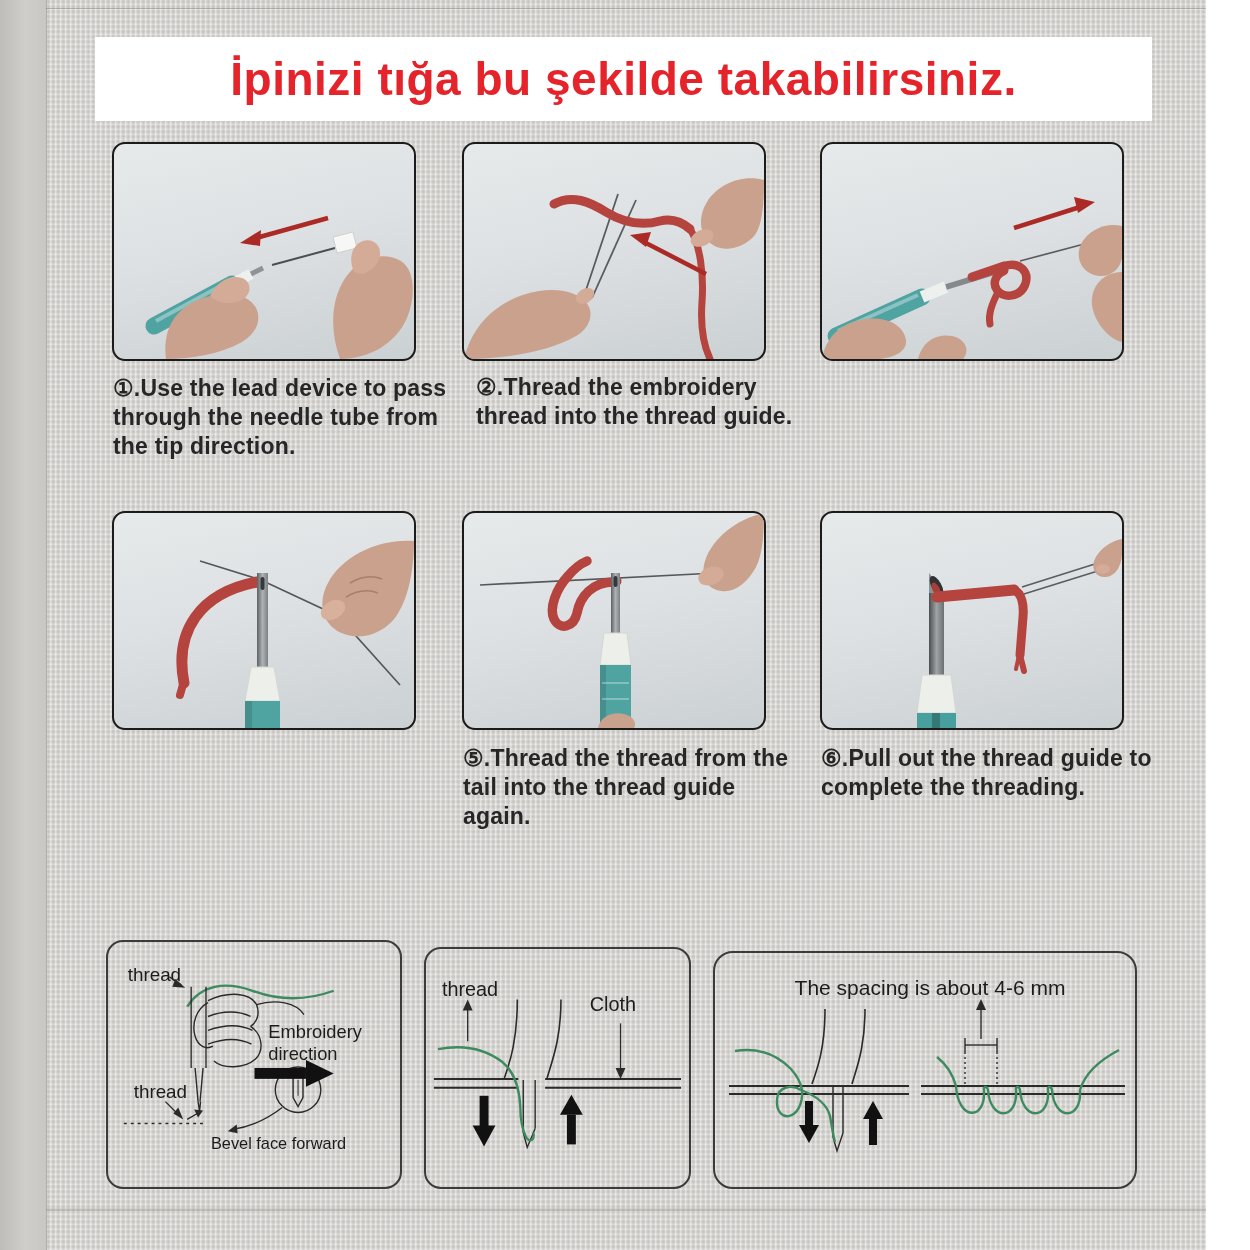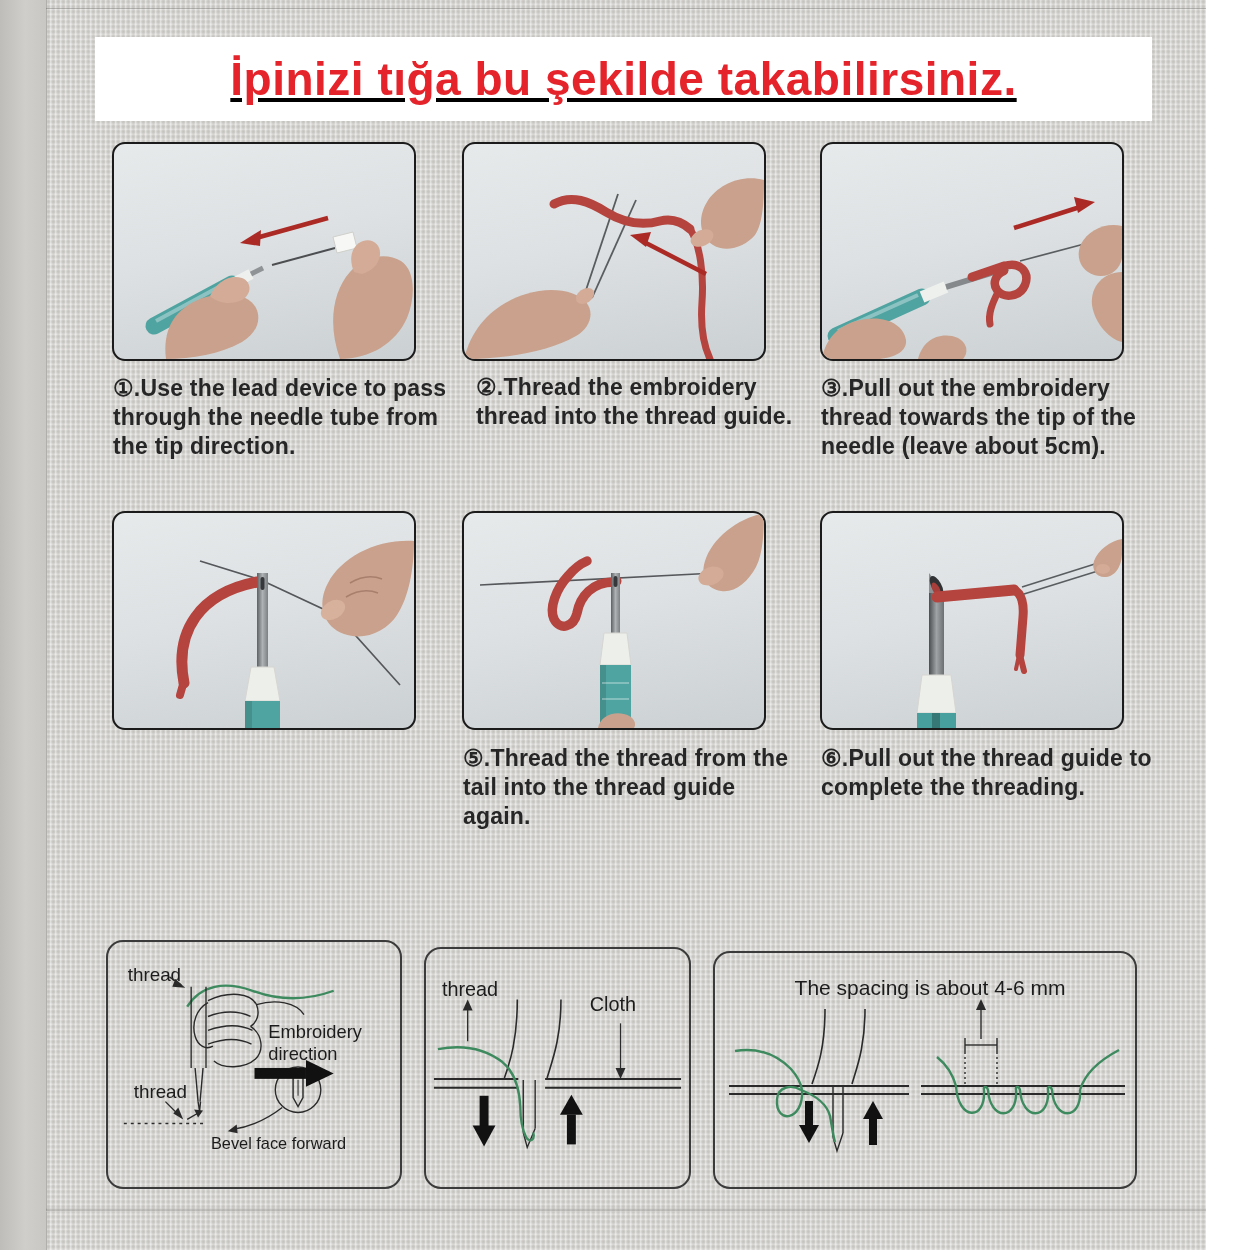--- a/index.html
+++ b/index.html
@@ -12,21 +12,21 @@
       repeating-linear-gradient(0deg, rgba(255,255,255,0.35) 0px, rgba(255,255,255,0) 2px, rgba(128,126,120,0.14) 3px, rgba(255,255,255,0) 5px);
   }
   .edge-left{position:absolute;left:0;top:0;width:46px;height:100%;
     background:linear-gradient(90deg,#bebdba,#cfcecb 55%,#c8c7c4);
     border-right:1px solid #b0afac;}
   .edge-right{position:absolute;right:0;top:0;width:44px;height:100%;background:#ffffff;}
   .top-line{position:absolute;left:46px;right:44px;top:8px;height:1px;background:rgba(90,90,86,0.35);}
   .fold-line{position:absolute;left:46px;right:44px;top:1208px;height:4px;
     background:linear-gradient(180deg,rgba(110,108,104,0) 0%,rgba(110,108,104,0.4) 50%,rgba(255,255,255,0.35) 100%);}
   .banner{position:absolute;left:95px;top:37px;width:1057px;height:84px;background:#ffffff;
-    display:flex;align-items:center;justify-content:center;text-decoration:underline;}
+    display:flex;align-items:center;justify-content:center;}
   .banner h1{margin:0;font-size:46px;font-weight:bold;color:#e4232b;letter-spacing:0.5px;}
   .photo-card{position:absolute;width:300px;height:215px;border:2px solid #1b1b1b;border-radius:13px;
     background:linear-gradient(168deg,#e7eaeb 0%,#dde1e3 45%,#cbd0d3 100%);overflow:hidden;}
   .photo-card svg{display:block;width:100%;height:100%;}
   .caption{position:absolute;width:335px;font-size:23px;line-height:1.26;color:#262626;letter-spacing:0.2px;font-weight:bold;}
   .diagram{position:absolute;border:2px solid #3b3b3b;border-radius:17px;}
   .diagram svg{display:block;width:100%;height:100%;}
   svg text{font-family:"Liberation Sans", sans-serif;fill:#1c1c1c;}
 </style>
 </head>
@@ -126,21 +126,20 @@
       </g>
       <g fill="#c9a18c">
         <path d="M300,82 C284,78 266,86 259,100 C253,113 259,127 272,131 C285,135 298,127 300,114 Z"></path>
         <path d="M300,128 C282,128 268,142 270,161 C273,181 289,196 300,198 Z"></path>
       </g>
     </svg>
   </div>
 
   <div class="caption" style="left:113px;top:374px;">①.Use the lead device to pass through the needle tube from the tip direction.</div>
   <div class="caption" style="left:463px;top:373px;padding-left:13px;">②.Thread the embroidery thread into the thread guide.</div>
-  <div class="caption" style="left:821px;top:374px;">③.Pull out the embroidery thread towards the tip of the needle (leave about 5cm).</div>
 
   <div class="photo-card" style="left:112px;top:511px;">
     <svg viewBox="0 0 300 215">
       <path d="M86,48 L147,67 L224,103 L286,172" stroke="#55575a" stroke-width="1.7" fill="none"></path>
       <g stroke="#b5443f" fill="none" stroke-linecap="round">
         <path d="M70,170 C60,118 86,80 143,69" stroke-width="11"></path>
         <line x1="70" y1="168" x2="66" y2="182" stroke-width="8"></line>
       </g>
       <g>
         <rect x="143" y="60" width="11" height="94" fill="url(#metalG4)"></rect>
@@ -307,21 +306,21 @@
         <rect x="54" y="147" width="9" height="32"></rect>
         <polygon points="47,177 70,177 58.5,198"></polygon>
       </g>
       <g fill="#111">
         <polygon points="135,166 158,166 146.5,146"></polygon>
         <rect x="142" y="166" width="9" height="30"></rect>
       </g>
     </svg>
   </div>
 
-  <div class="diagram" style="left:713px;top:951px;width:420px;height:234px;">
+  <div class="diagram" style="left:713px;top:951px;width:420px;height:234px;border-radius:20px;">
     <svg viewBox="0 0 420 234">
       <text x="215" y="42" font-size="21" text-anchor="middle">The spacing is about 4-6 mm</text>
       <g stroke="#2a2a2a" stroke-width="1.4" fill="none">
         <line x1="266" y1="86" x2="266" y2="54"></line>
         <polygon points="266,46 261,57 271,57" fill="#2a2a2a" stroke="none"></polygon>
         <line x1="250" y1="92" x2="282" y2="92"></line>
         <line x1="250" y1="85" x2="250" y2="99"></line>
         <line x1="282" y1="85" x2="282" y2="99"></line>
         <line x1="250" y1="99" x2="250" y2="131" stroke-dasharray="2,3"></line>
         <line x1="282" y1="99" x2="282" y2="131" stroke-dasharray="2,3"></line>

